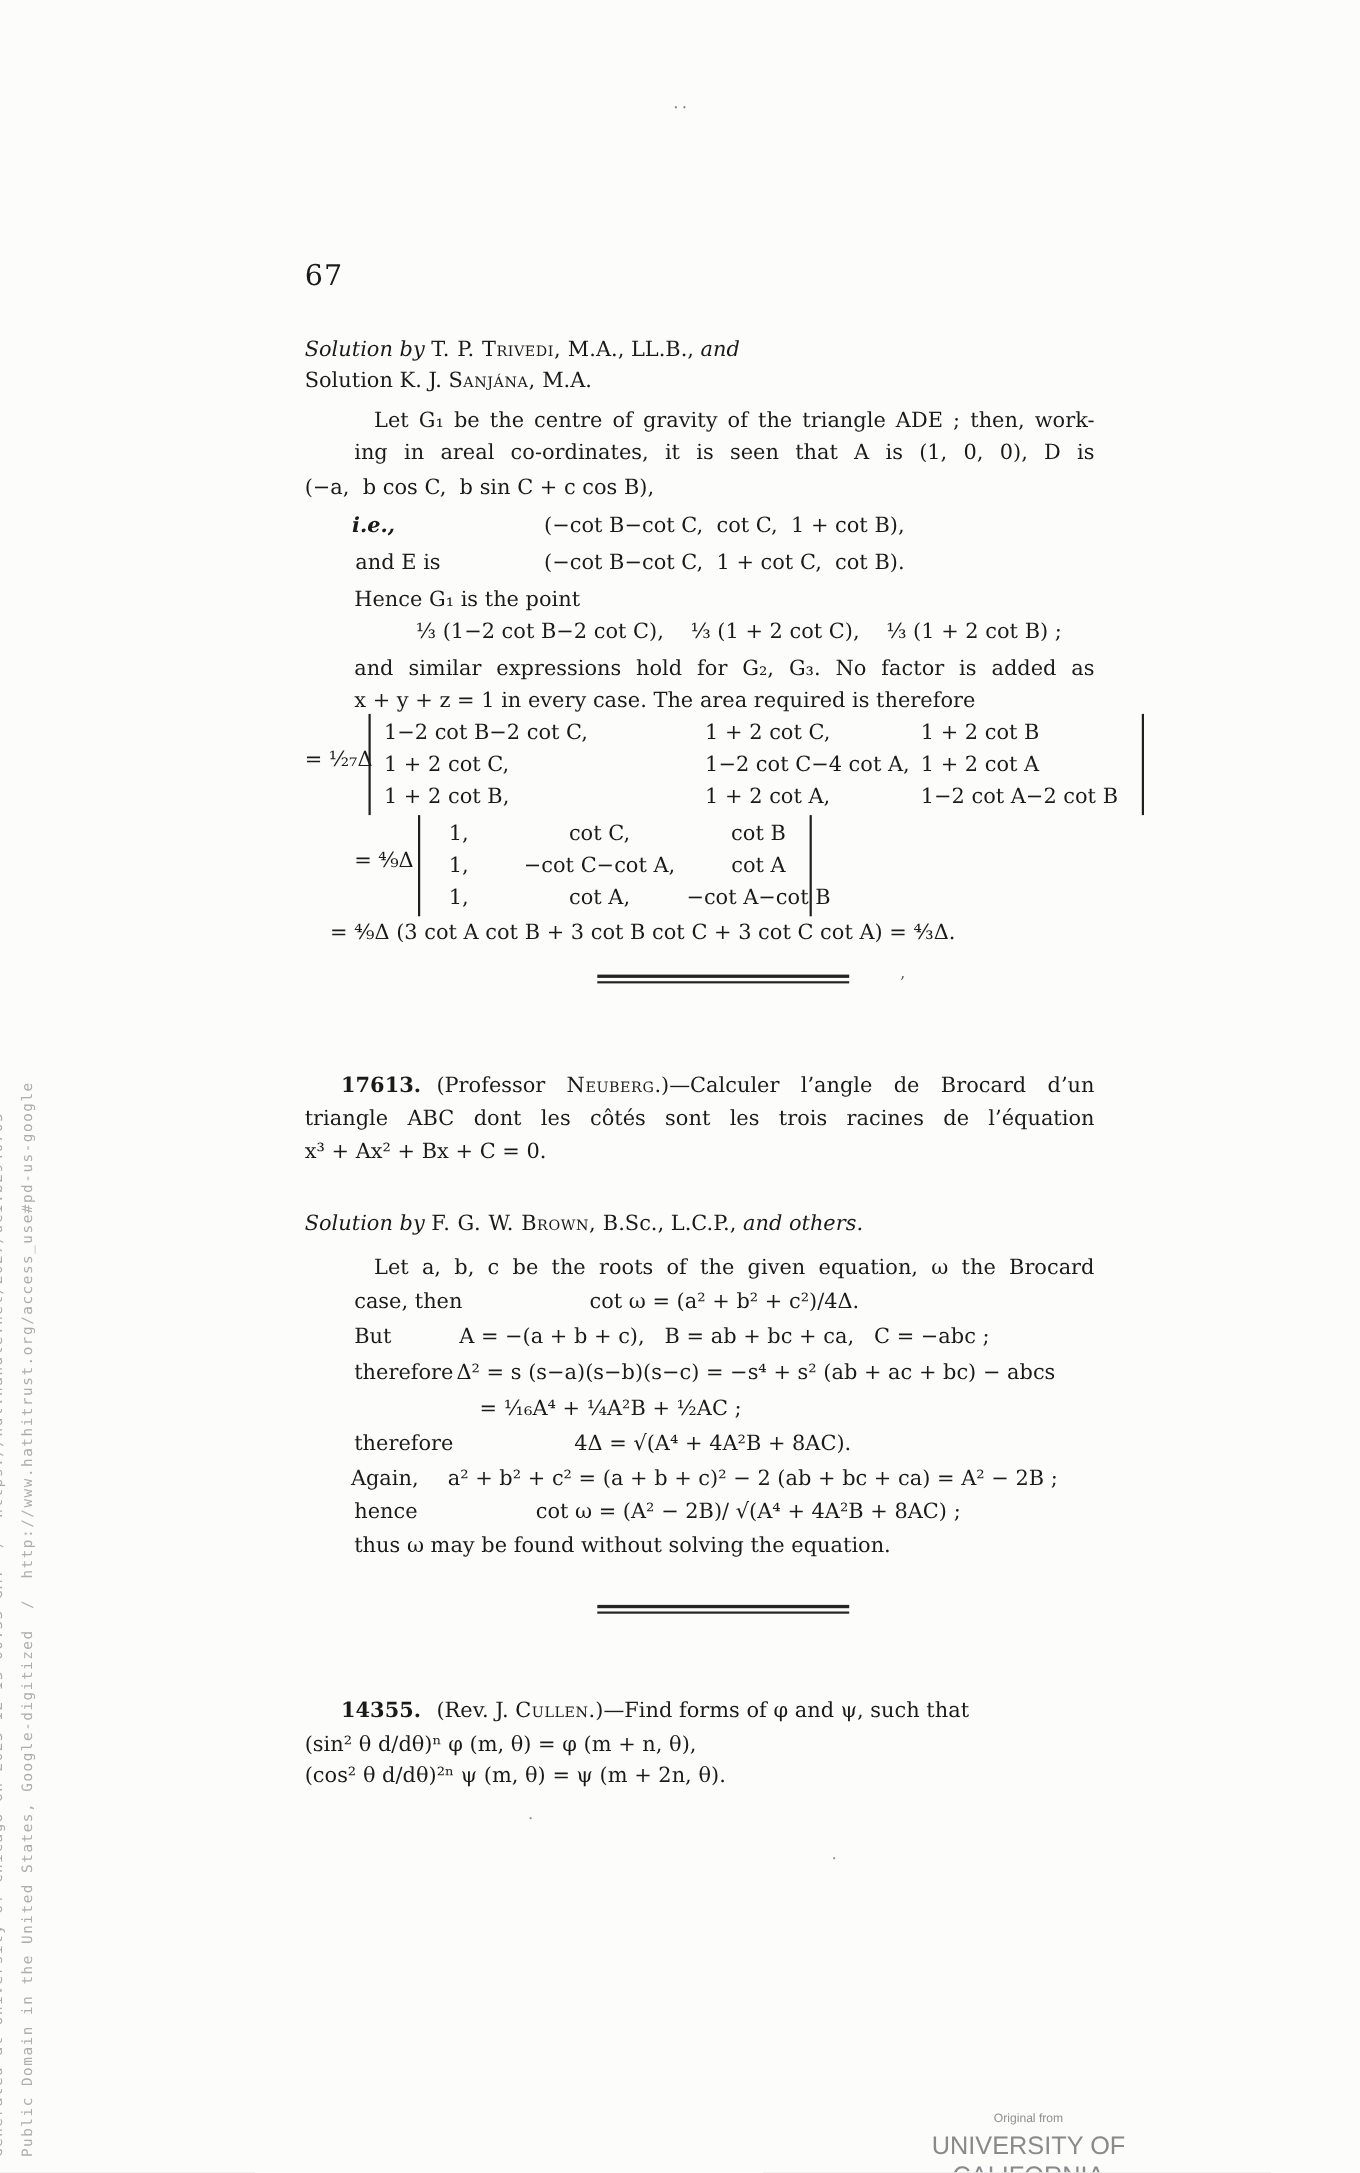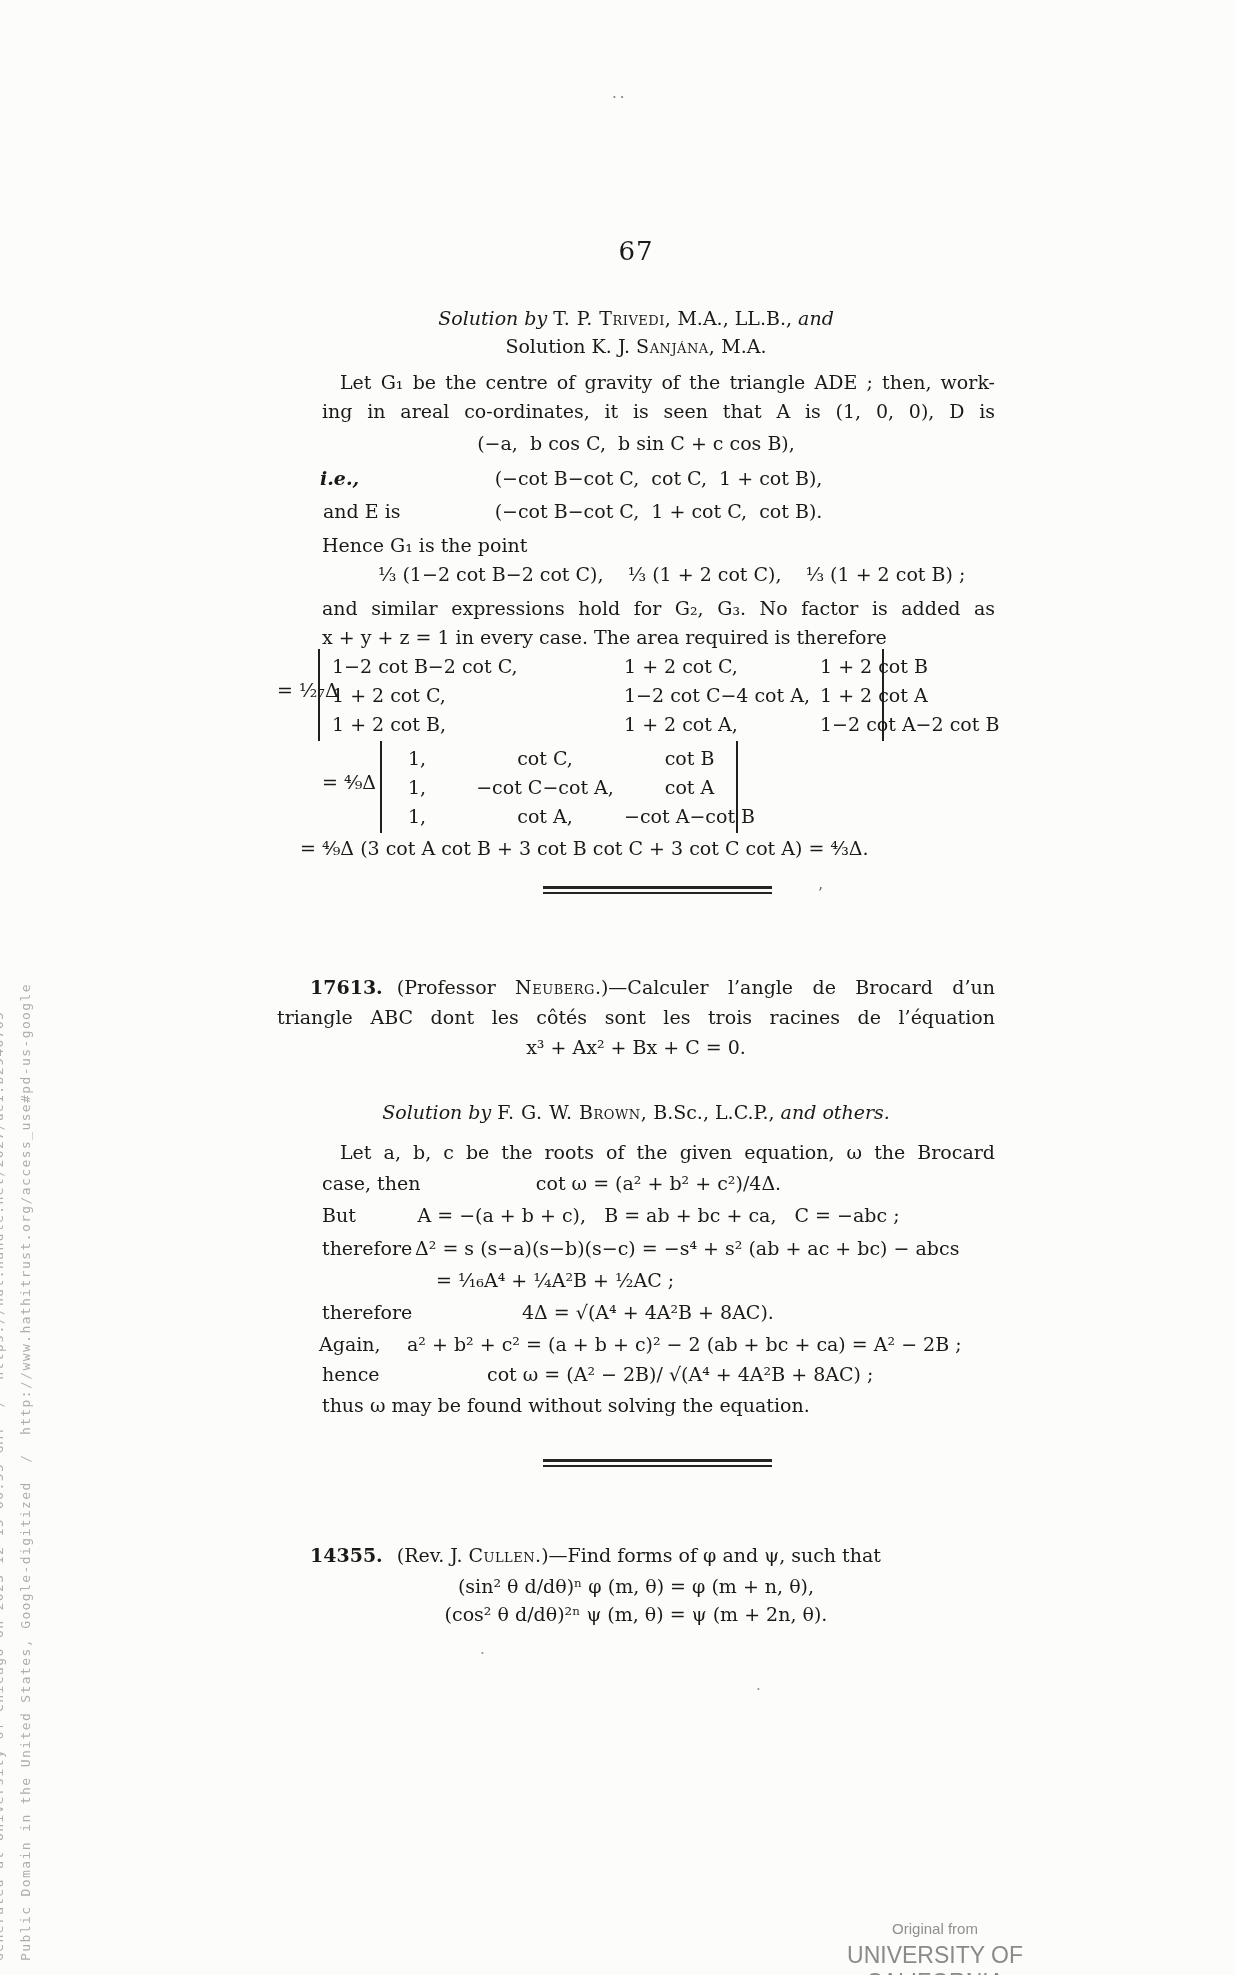--- a/index.html
+++ b/index.html
@@ -14,21 +14,21 @@
     position:absolute; bottom:14px; transform-origin:0 100%;
     transform:rotate(-90deg); white-space:pre;
     font-family:"DejaVu Sans Mono","Liberation Mono",monospace;
     font-size:13px; letter-spacing:1.4px; color:#adadad;
   }
   .sidebar-line.outer { left:6px; }
   .sidebar-line.inner { left:33px; }
   
   .content { position:absolute; left:277px; top:0; width:718px; }
   .line { position:absolute; left:0; width:718px; line-height:30px; }
-  .center { text-align:center; }
+  .center { }
   .just { text-align:justify; text-align-last:justify; }
   .it { font-style:italic; }
   .bi { font-style:italic; font-weight:bold; }
   .b  { font-weight:bold; }
   .sc { font-variant:small-caps; letter-spacing:0.5px; }
   .pre { white-space:pre; }
   .lab { position:absolute; }
   .eqc { display:block; text-align:center; padding-left:45px; white-space:pre; }
   .pagenum { font-size:26px; letter-spacing:1px; }
   .probnum { margin-right:14px;margin-left:28px; }
@@ -47,21 +47,21 @@
   .divider { position:absolute; left:266px; width:229px; }
   .divider .r1 { border-top:3px solid #242424; }
   .divider .r2 { border-top:2px solid #242424; margin-top:3px; }
   
   .footer-left { position:absolute; left:188px; top:1902px; display:flex; align-items:flex-end; }
   .dig-by { font-family:"Liberation Sans",sans-serif; font-size:15px; color:#8b8b8b; margin-bottom:9px; }
   .google-logo { font-family:"DejaVu Serif",serif; font-size:47px; line-height:47px;
                  color:#424242; margin-left:10px; letter-spacing:-1px; }
   .footer-right { position:absolute; left:785px; top:1920px; width:300px; text-align:center;
                   font-family:"Liberation Sans",sans-serif; }
-  .orig-from { font-size:15px; color:#8f8f8f; }
+  .orig-from { font-size:11px; color:#8f8f8f; }
   .institution { font-size:23px; color:#8a8a8a; margin-top:5px; }
   
   .art { position:absolute; color:#909090; font-size:15px; }
   .art.a1 { left:612px; top:84px; letter-spacing:3px; color:#7d7d7d; }
   .art.a2 { left:818px; top:884px; color:#5f5f5f; }
   .art.a3 { left:480px; top:1640px; }
   .art.a4 { left:756px; top:1676px; }
 </style>
 </head>
 <body>
@@ -102,21 +102,21 @@
     </div>
 
     <div class="line" style="top:530px; padding-left:45px">Hence G₁ is the point</div>
     <div class="line pre" style="top:559px; padding-left:101px">⅓ (1−2 cot B−2 cot C),    ⅓ (1 + 2 cot C),    ⅓ (1 + 2 cot B) ;</div>
 
     <div class="line just" style="top:593px; padding-left:45px; width:673px">and similar expressions hold for G₂, G₃.  No factor is added as</div>
     <div class="line" style="top:622px; padding-left:45px">x + y + z = 1 in every case.  The area required is therefore</div>
 
     <div class="det" style="top:649px">
       <div class="det-prefix" style="left:0">= ¹⁄₂₇Δ</div>
-      <div class="det-body" style="left:41px; width:566px; grid-template-columns:292px 196px 1fr">
+      <div class="det-body" style="left:58px; width:705px; grid-template-columns:292px 196px 1fr">
         <span class="det-cell">1−2 cot B−2 cot C,</span>
         <span class="det-cell">1 + 2 cot C,</span>
         <span class="det-cell">1 + 2 cot B</span>
         <span class="det-cell">1 + 2 cot C,</span>
         <span class="det-cell">1−2 cot C−4 cot A,</span>
         <span class="det-cell">1 + 2 cot A</span>
         <span class="det-cell">1 + 2 cot B,</span>
         <span class="det-cell">1 + 2 cot A,</span>
         <span class="det-cell">1−2 cot A−2 cot B</span>
       </div>

